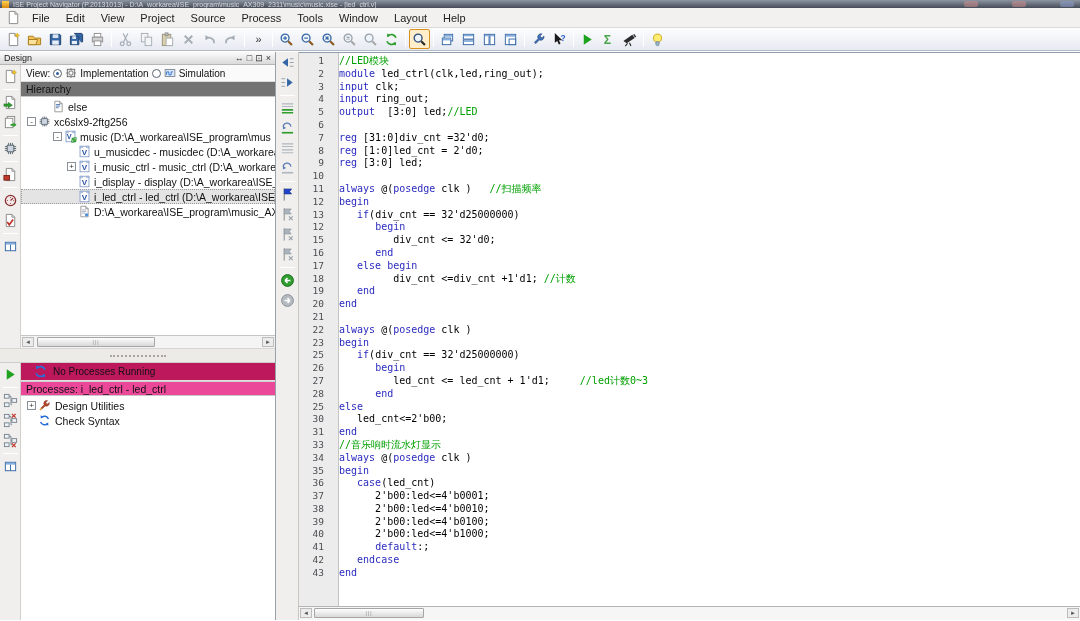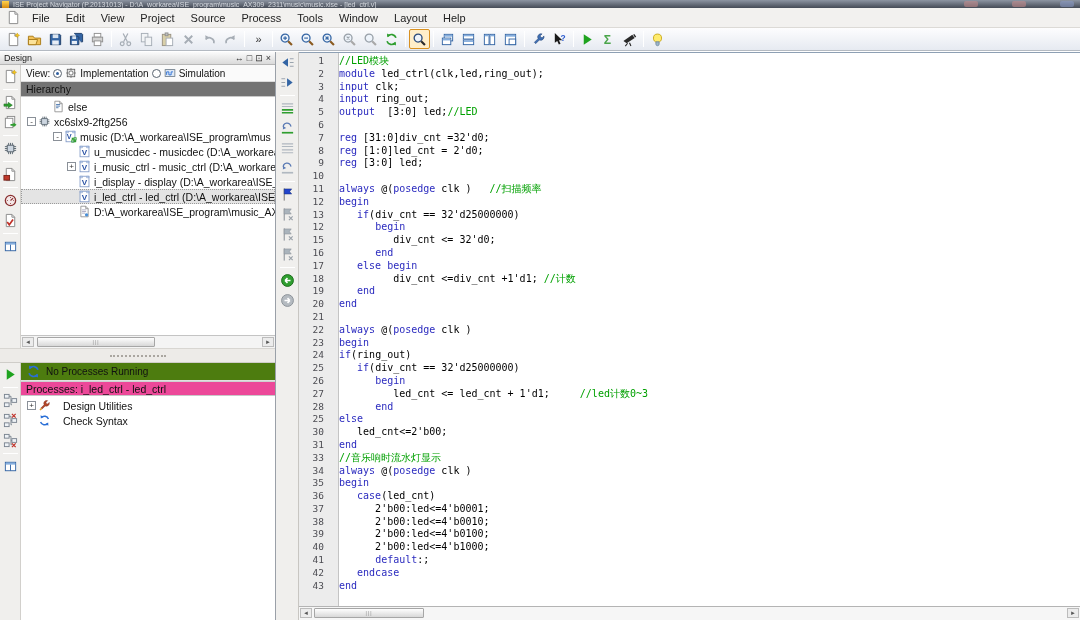--- a/index.html
+++ b/index.html
@@ -64,25 +64,25 @@
     font-size:6px;line-height:8px;text-align:center;color:#555}
   .sb-thumb{position:absolute;top:1px;height:10px;background:linear-gradient(#fefefe,#d8d8d8);
     border:1px solid #a6a6a6;border-radius:1px;text-align:center;font-size:5px;line-height:9px;color:#8a8a8a;letter-spacing:1px}
 
   .splitter{height:15px;background:#edebe8;border-top:1px solid #d8d6d2;border-bottom:1px solid #cfcdc9;
     display:flex;align-items:center;justify-content:center;flex:none}
   .splitter i{width:56px;border-top:2px dotted #aaa6a0;display:block}
 
   .processes-panel{flex:1;display:flex;min-height:0}
   .proc-content{flex:1;display:flex;flex-direction:column;min-width:0;background:#fff}
-  .status-row{height:18px;display:flex;align-items:center;gap:5px;padding:0 5px;background:#4d7c0f;
+  .status-row{height:18px;display:flex;align-items:center;gap:5px;padding:0 12px;background:#be185d;
     border-bottom:1px solid #e0e0e0;font-size:10px}
   .proc-header{height:15px;border-top:1px solid #d0d0d0;border-bottom:1px solid #c8c8c8;
     display:flex;align-items:center;padding:0 5px;font-size:10.5px;background:#ec4899}
-  .ptree .tree-row .tlabel{margin-left:12px}
+  .ptree .tree-row .tlabel{margin-left:4px}
 
   
   .etoolbar{width:23px;flex:none;background:#f0efed;border-right:1px solid #c8c6c2;
     display:flex;flex-direction:column;align-items:center;padding-top:2px;gap:3px}
   .editor{flex:1;display:flex;flex-direction:column;min-width:0;border-top:1px solid #8ea0b4}
   .code-wrap{flex:1;overflow:hidden;padding-top:2px;
     background:linear-gradient(90deg,#ececec 0,#ececec 39px,#c4c4c4 39px,#c4c4c4 40px,#fff 40px)}
   .cl{display:flex;height:12.8px;line-height:12.8px;font-family:"DejaVu Sans Mono",monospace;font-size:10px}
   .ln{flex:none;width:32px;padding-right:7px;text-align:right;color:#4c4c52;font-size:9.5px}
   .ct{padding-left:8px;white-space:pre}
@@ -894,24 +894,20 @@
         </div>
         <div class="cl">
           <span class="ln">22</span>
           <span class="ct"><span class="tk-k">always</span><span class="tk-p"> @(</span><span class="tk-k">posedge</span><span class="tk-p"> clk )</span></span>
         </div>
         <div class="cl">
           <span class="ln">23</span>
           <span class="ct"><span class="tk-k">begin</span></span>
         </div>
         <div class="cl">
-          <span class="ln">24</span>
-          <span class="ct"><span class="tk-k">if</span><span class="tk-p">(ring_out)</span></span>
-        </div>
-        <div class="cl">
           <span class="ln">25</span>
           <span class="ct"><span class="tk-p">   </span><span class="tk-k">if</span><span class="tk-p">(div_cnt == 32'd25000000)</span></span>
         </div>
         <div class="cl">
           <span class="ln">26</span>
           <span class="ct"><span class="tk-p">      </span><span class="tk-k">begin</span></span>
         </div>
         <div class="cl">
           <span class="ln">27</span>
           <span class="ct"><span class="tk-p">         led_cnt &lt;= led_cnt + 1'd1;     </span><span class="tk-c">//led计数0~3</span></span>

